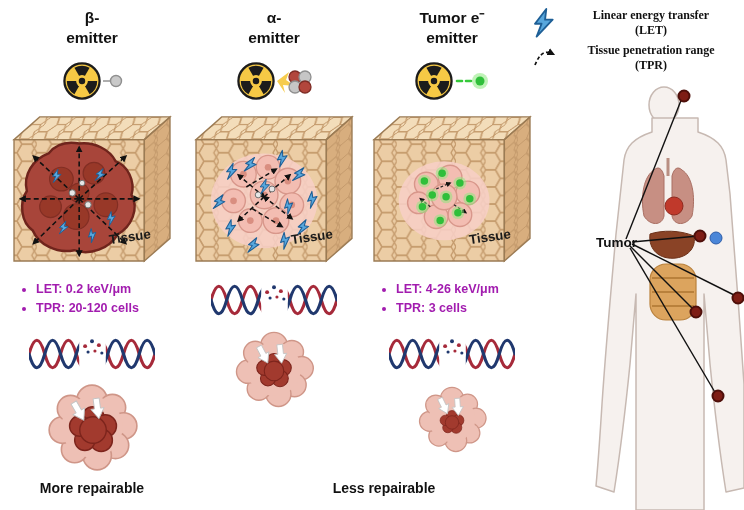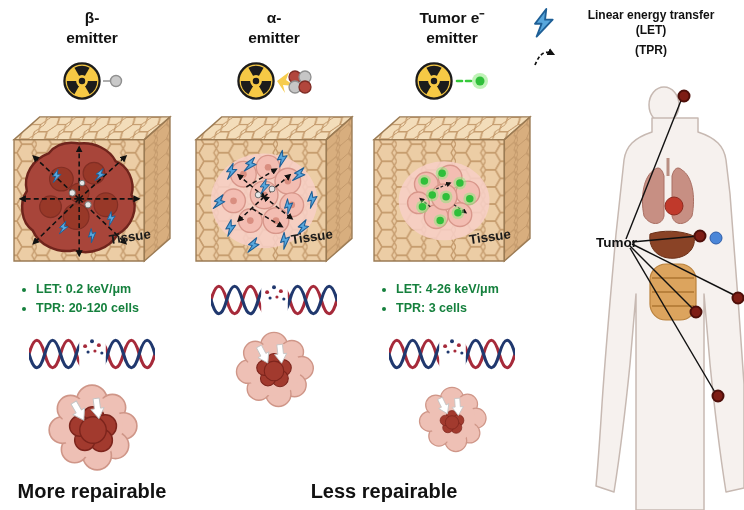--- a/index.html
+++ b/index.html
@@ -4,31 +4,31 @@
 <style>
   * { margin:0; padding:0; box-sizing:border-box; }
   html,body { background:#fff; font-family:"Liberation Sans", sans-serif; }
   #stage { position:relative; width:744px; height:510px; background:#fff; overflow:hidden; }
   .col { position:absolute; top:0; width:176px; display:flex; flex-direction:column; align-items:center; }
   .ctitle { margin-top:8px; height:44px; font-size:15.5px; font-weight:700; line-height:1.3; text-align:center; color:#111; }
   .ctitle span { display:block; }
   .emitter-icon { margin-top:8px; height:42px; display:flex; align-items:center; justify-content:center; }
   .cube { margin-top:8px; }
   .bullets { margin-top:16px; align-self:flex-start; margin-left:20px; padding-left:12px; list-style:disc;
-             font-size:12.5px; font-weight:700; color:#15803d; line-height:1.5; }
+             font-size:12.5px; font-weight:700; color:#a21caf; line-height:1.5; }
   .dna { margin-top:18px; }
   .tumorfig { margin-top:4px; }
-  .footer-label { position:absolute; top:480px; font-size:20px; font-weight:700; color:#111; text-align:center; }
+  .footer-label { position:absolute; top:480px; font-size:14px; font-weight:700; color:#111; text-align:center; }
   #more-label { left:4px; width:176px; }
   #less-label { left:264px; width:240px; }
   .legend { position:absolute; left:532px; top:8px; width:208px; }
   .legend-row { display:flex; align-items:flex-start; gap:4px; margin-bottom:5px; }
   .legend-ic { width:26px; flex:0 0 26px; display:flex; justify-content:center; }
   .legend-text { flex:1; font-size:12px; font-weight:700; line-height:1.25; color:#111; text-align:center; }
-  .legend-text span { display:block; }
+  .legend-text span { display:block;font-family:Liberation Serif, serif; }
   #bodyfig { position:absolute; left:592px; top:84px; }
 </style>
 </head>
 <body>
 
 <div id="stage">
 
   <svg width="0" height="0" style="position:absolute" aria-hidden="true">
     <defs>
       <g id="hexg" fill="none" stroke="#c49a6c" stroke-width="1.4">
@@ -379,20 +379,21 @@
         <span>(LET)</span>
       </div>
     </div>
     <div class="legend-row">
       <div class="legend-ic">
         <svg width="26" height="26" viewBox="0 0 26 26">
           <path d="M3 22 C8 10 13 7 21 11" fill="none" stroke="#111" stroke-width="1.7" stroke-dasharray="3.4 2.4" marker-end="url(#arrowB)"></path>
         </svg>
       </div>
       <div class="legend-text">
+        <span>Tissue penetration range</span>
         <span>(TPR)</span>
       </div>
     </div>
   </div>
 
   <svg id="bodyfig" width="152" height="426" viewBox="0 0 152 426">
     <g>
       <ellipse cx="72" cy="21" rx="15" ry="18" fill="#f6f1ee" stroke="#c7b9b2" stroke-width="1.5"></ellipse>
       <path d="M60 34 L60 48 C42 54 34 62 32 76 L24 150 C20 195 14 260 10 320 C8 352 6 380 4 402 L22 408 C28 370 34 320 38 280 L44 210 L44 426 L112 426 L112 210 L118 280 C122 320 128 370 134 408 L152 404 L152 300 C148 240 142 160 138 110 L134 76 C132 62 124 54 106 48 L106 34 Z" fill="#f6f1ee" stroke="#c7b9b2" stroke-width="1.5" stroke-linejoin="round"></path>
     </g>

